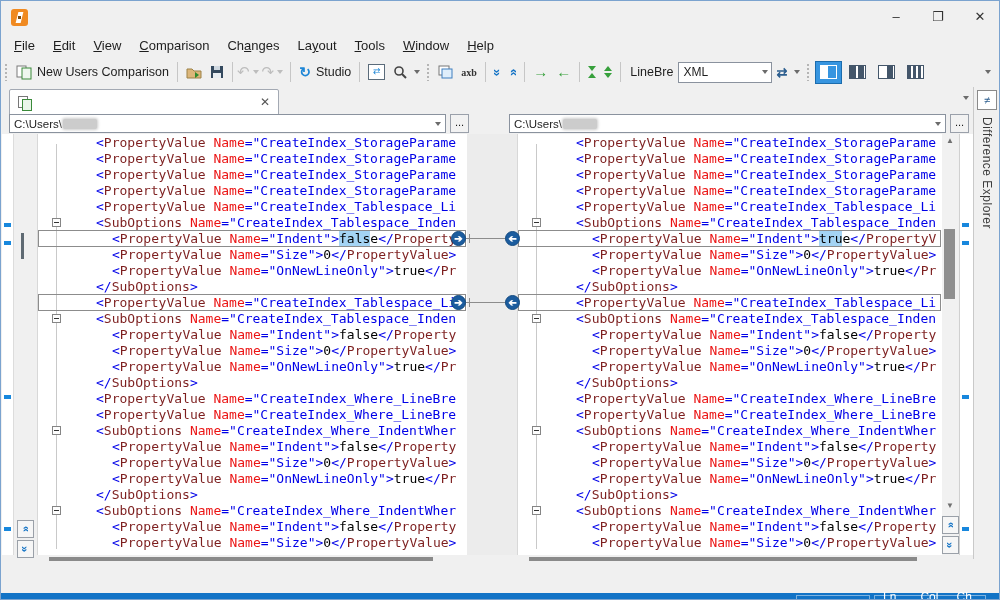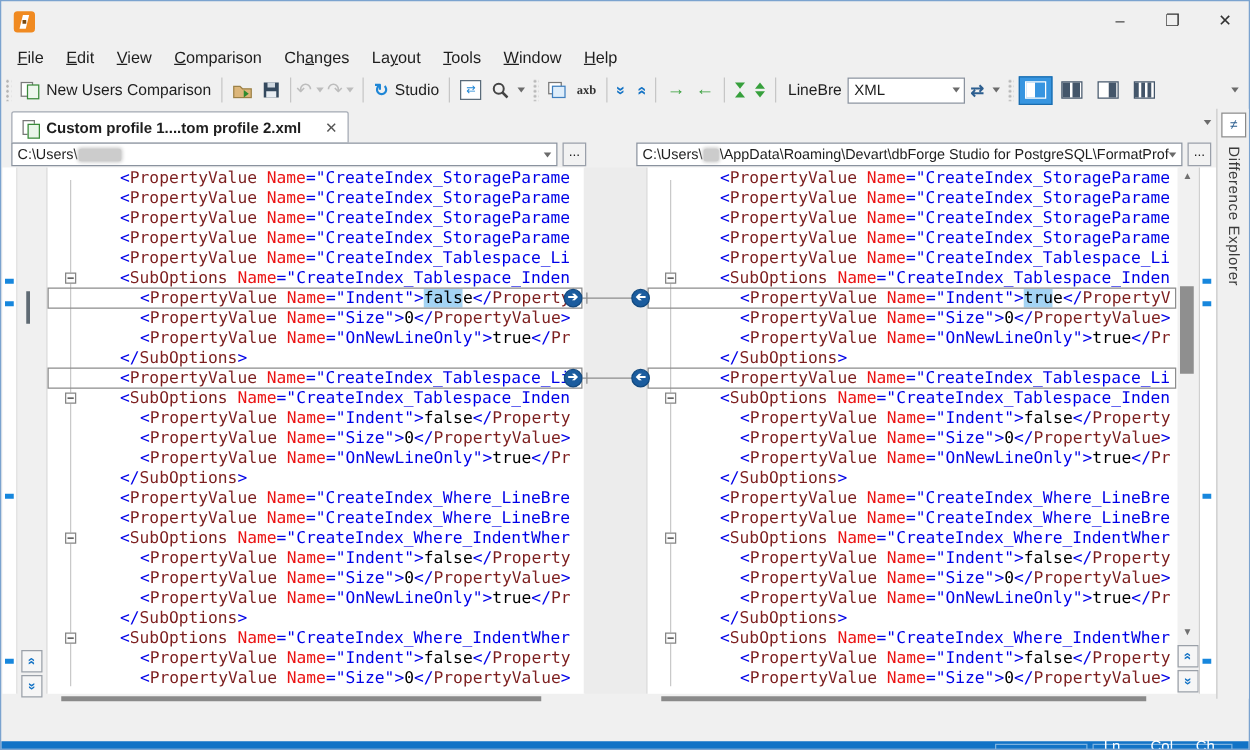--- a/index.html
+++ b/index.html
@@ -254,35 +254,33 @@
         </div>
       </div>
     <div class="caret" style="margin-left:auto;margin-right:8px"></div>
   </div>
 
   <div class="tab">
     <span class="docicon">
         <span class="p1"></span>
         <span class="p2"></span>
       </span>
-    <span>Custom profile 1....tom profile 2.xml</span>
     <span class="tabclose">✕</span>
   </div>
   <div class="caret tabcaret"></div>
 
   <div class="pathbox" style="left:8px;width:437px">
     <span>C:\Users\</span>
       <span class="redact"></span>
     <div class="caret pv-caret"></div>
   </div>
   <div class="browse" style="left:449px">...</div>
   <div class="pathbox" style="left:508px;width:437px">
     <span>C:\Users\</span>
       <span class="redact"></span>
-      <span>\AppData\Roaming\Devart\dbForge Studio for PostgreSQL\FormatProf</span>
     <div class="caret pv-caret"></div>
   </div>
   <div class="browse" style="left:949px">...</div>
 
   <div class="main">
     <div class="ruler l" id="ruler-left">
         <div class="mark" style="top: 89px; left: 2px;"></div>
         <div class="mark" style="top: 107px; left: 2px;"></div>
         <div class="mark" style="top: 261px; left: 2px;"></div>
         <div class="mark" style="top: 393px; left: 2px;"></div>

